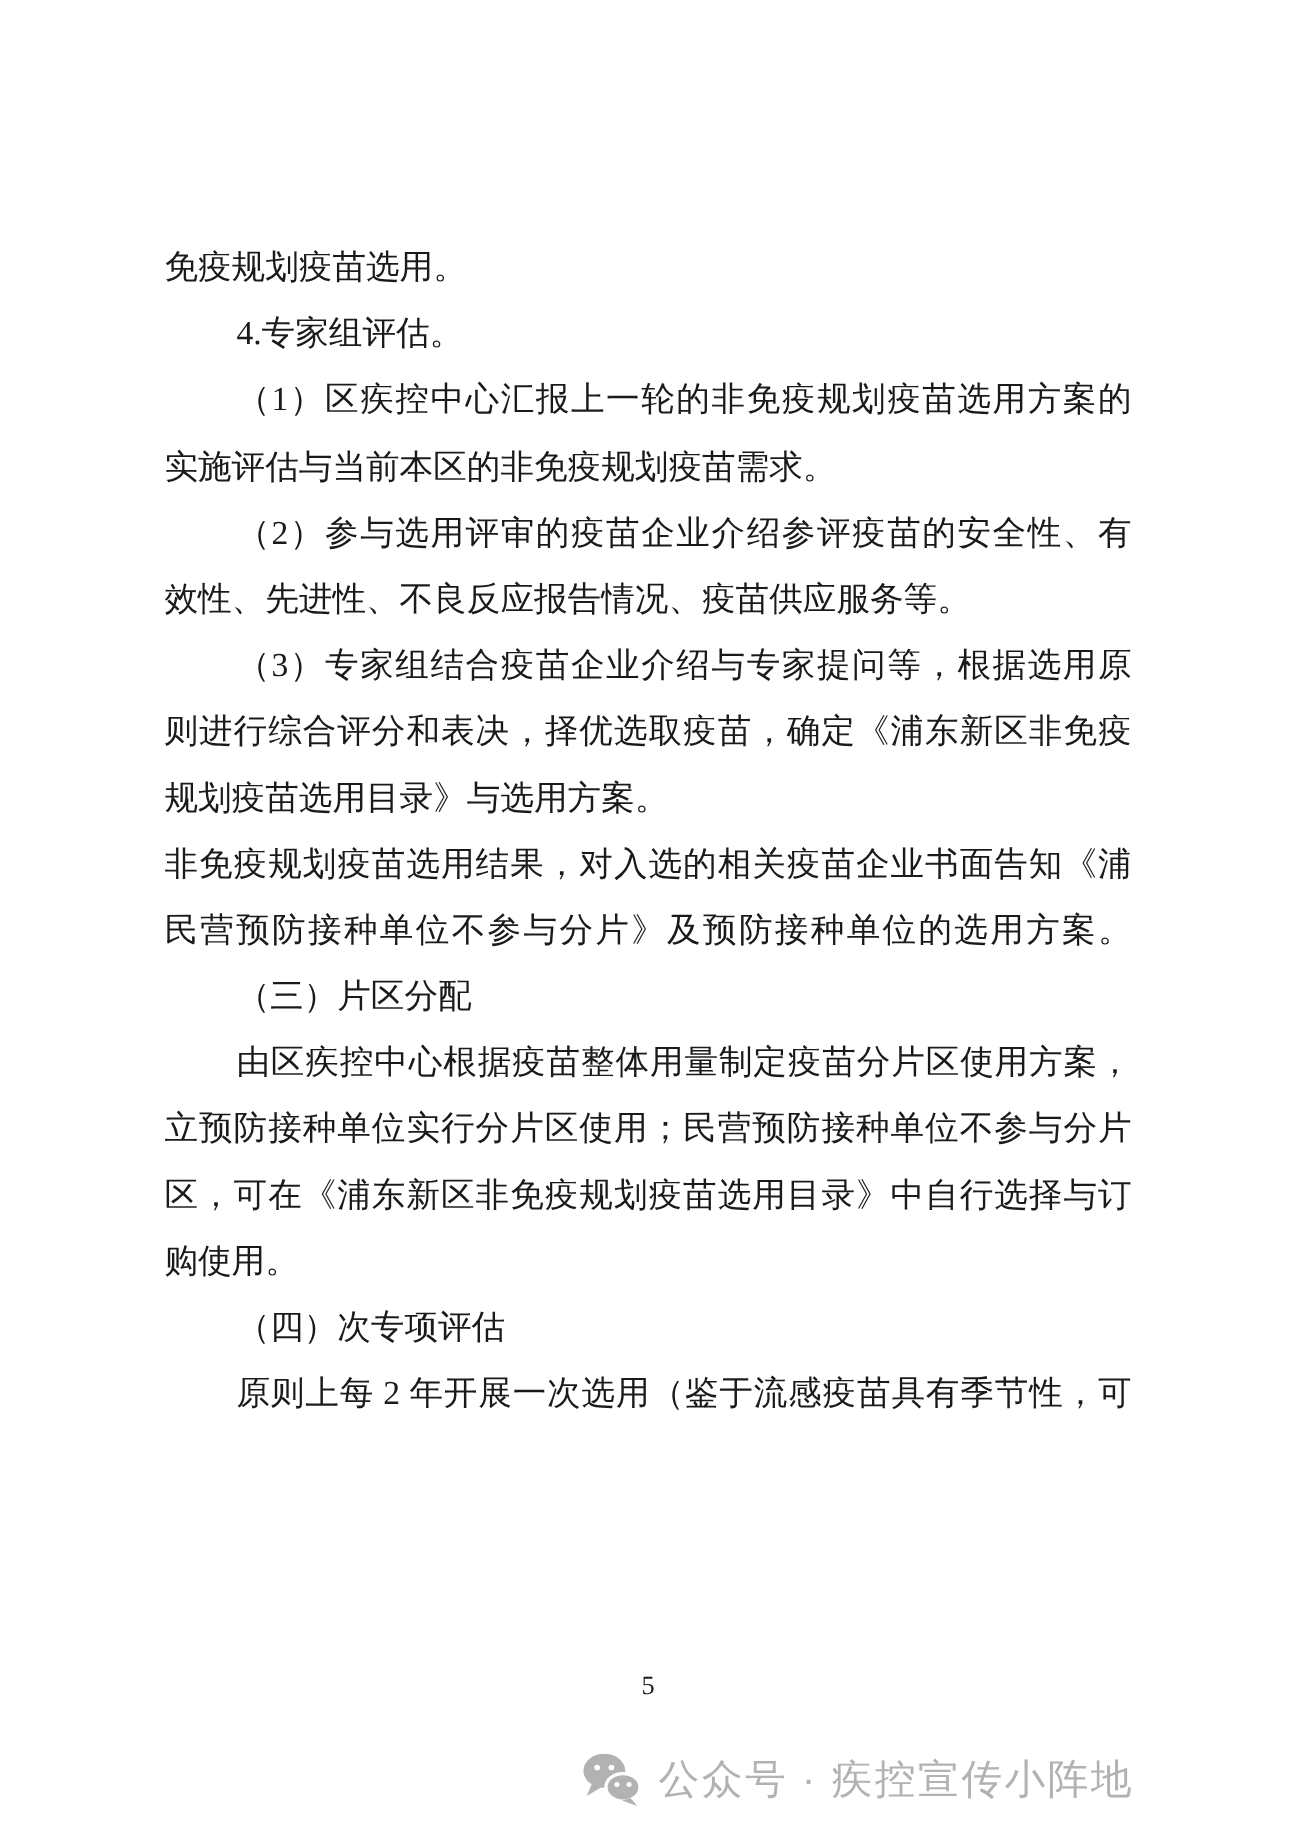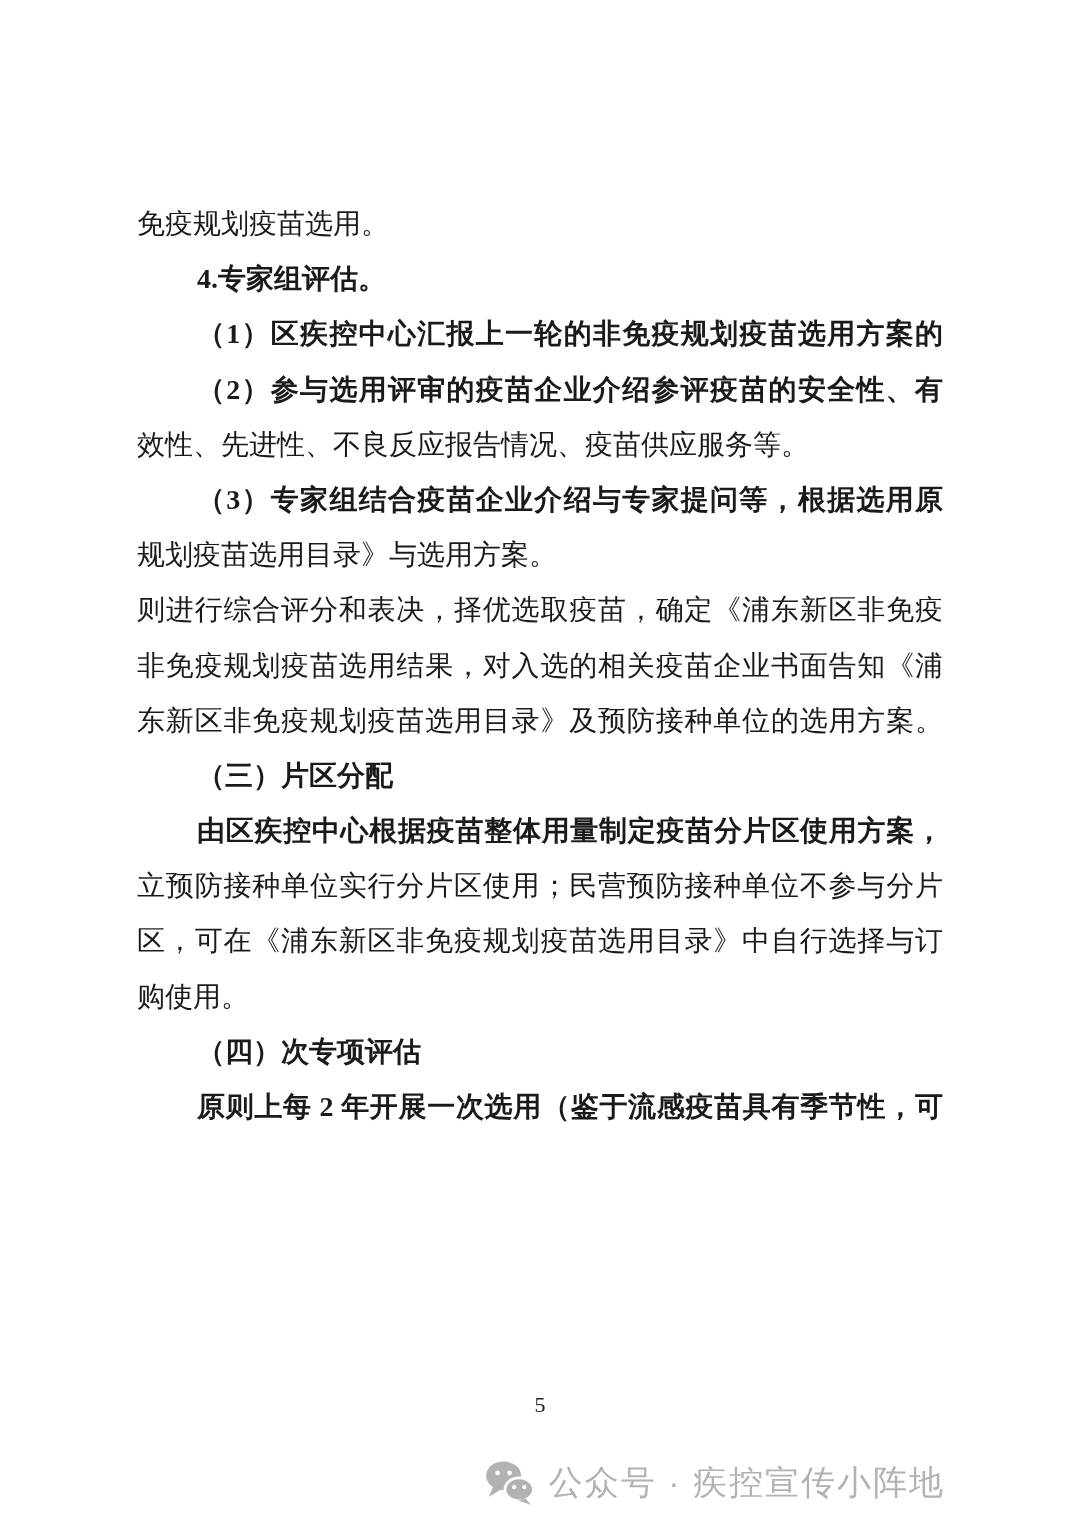--- a/index.html
+++ b/index.html
@@ -30,21 +30,20 @@
     text-align: left;
   }
   .line.fill {
     white-space: normal;
     text-align: justify;
     text-align-last: justify;
     text-justify: inter-character;
   }
   .line.indent {
     padding-left: 60px;
-    font-weight: bold;
   }
   .line.fill.indent {
     padding-left: 60px;
   }
   .page-number {
     position: absolute;
     left: 0;
     top: 1392px;
     width: 1080px;
     text-align: center;
@@ -71,27 +70,28 @@
 </style>
 </head>
 <body>
 
 <div class="page">
 
   <div class="text-block">
     <div class="line">免疫规划疫苗选用。</div>
     <div class="line indent">4.专家组评估。</div>
     <div class="line fill indent">（1）区疾控中心汇报上一轮的非免疫规划疫苗选用方案的</div>
+    <div class="line">实施评估与当前本区的非免疫规划疫苗需求。</div>
     <div class="line fill indent">（2）参与选用评审的疫苗企业介绍参评疫苗的安全性、有</div>
     <div class="line">效性、先进性、不良反应报告情况、疫苗供应服务等。</div>
     <div class="line fill indent">（3）专家组结合疫苗企业介绍与专家提问等，根据选用原</div>
+    <div class="line fill">则进行综合评分和表决，择优选取疫苗，确定《浦东新区非免疫</div>
     <div class="line">规划疫苗选用目录》与选用方案。</div>
-    <div class="line fill">则进行综合评分和表决，择优选取疫苗，确定《浦东新区非免疫</div>
     <div class="line fill">非免疫规划疫苗选用结果，对入选的相关疫苗企业书面告知《浦</div>
-    <div class="line fill">东新区非免疫规划疫苗选用目录》及预防接种单位的选用方案。</div>
+    <div class="line fill">民营预防接种单位不参与分片》及预防接种单位的选用方案。</div>
     <div class="line indent">（三）片区分配</div>
     <div class="line fill indent">由区疾控中心根据疫苗整体用量制定疫苗分片区使用方案，</div>
     <div class="line fill">立预防接种单位实行分片区使用；民营预防接种单位不参与分片</div>
     <div class="line fill">区，可在《浦东新区非免疫规划疫苗选用目录》中自行选择与订</div>
     <div class="line">购使用。</div>
     <div class="line indent">（四）次专项评估</div>
     <div class="line fill indent">原则上每 2 年开展一次选用（鉴于流感疫苗具有季节性，可</div>
   </div>
 
   <div class="page-number">5</div>

